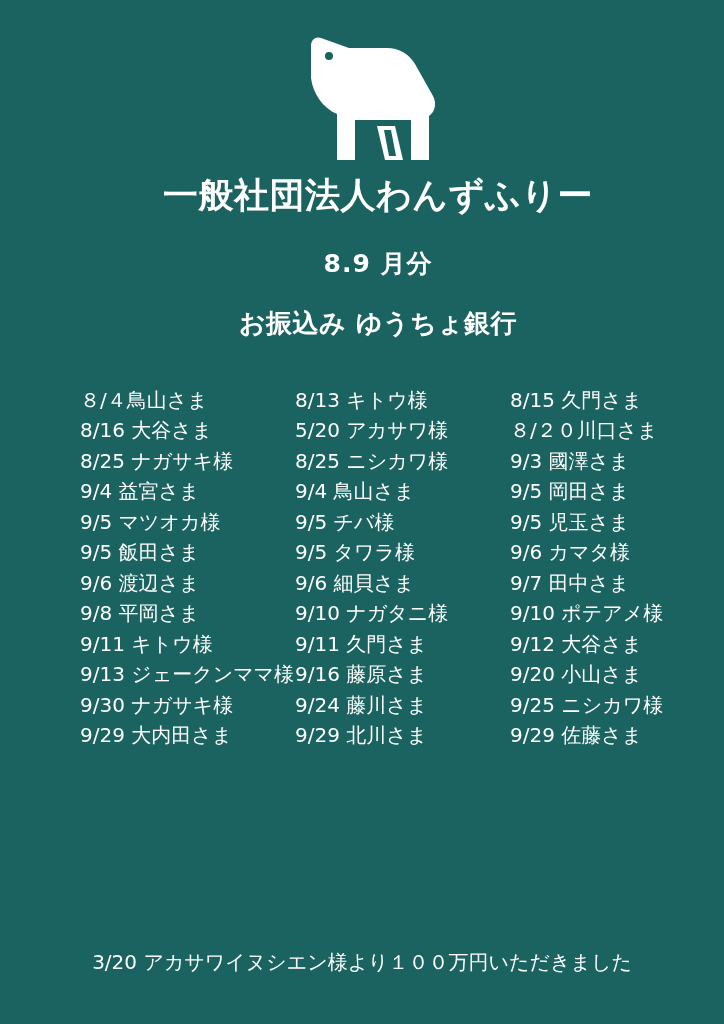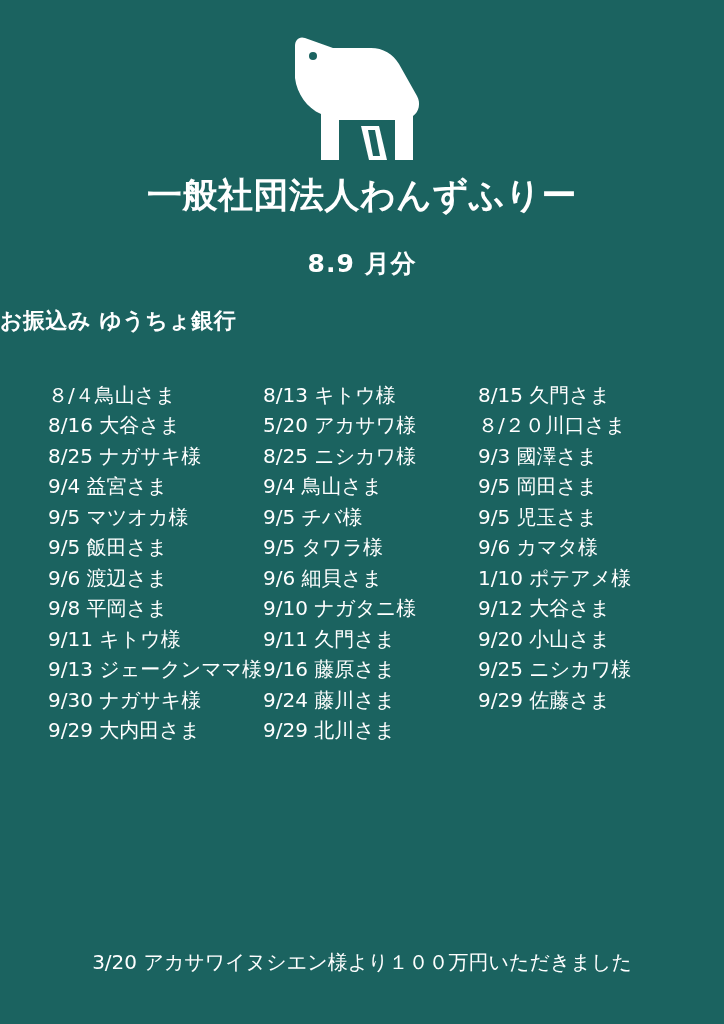--- a/index.html
+++ b/index.html
@@ -13,20 +13,21 @@
     font-family: "DejaVu Sans", "Liberation Sans", sans-serif;
     color: #ffffff;
     overflow: hidden;
     position: relative;
   }
   .page {
     width: 724px;
     height: 1024px;
     position: relative;
     box-sizing: border-box;
+    padding-left: 32px;
   }
   .logo-wrap {
     width: 100%;
     display: flex;
     justify-content: center;
     padding-top: 34px;
   }
   .logo-wrap svg {
     display: block;
   }
@@ -39,22 +40,22 @@
     line-height: 1.1;
   }
   .month-title {
     text-align: center;
     font-size: 25px;
     font-weight: bold;
     margin-top: 32px;
     letter-spacing: 1px;
   }
   .bank-line {
-    text-align: left;
-    font-size: 22px;
+    text-align: center;
+    font-size: 26px;
     font-weight: bold;
     margin-top: 26px;
     letter-spacing: 0.5px;
   }
   .entries {
     margin-top: 44px;
     padding-left: 48px;
     padding-right: 40px;
     display: grid;
     grid-template-columns: 215px 215px 1fr;
@@ -126,21 +127,22 @@
       <div class="entry">9/24 藤川さま</div>
       <div class="entry">9/29 北川さま</div>
     </div>
     <div class="col-3">
       <div class="entry">8/15 久門さま</div>
       <div class="entry">８/２０川口さま</div>
       <div class="entry">9/3 國澤さま</div>
       <div class="entry">9/5 岡田さま</div>
       <div class="entry">9/5 児玉さま</div>
       <div class="entry">9/6 カマタ様</div>
-      <div class="entry">1/10 ポテアメ様</div>
+      <div class="entry">9/7 田中さま</div>
+      <div class="entry">9/10 ポテアメ様</div>
       <div class="entry">9/12 大谷さま</div>
       <div class="entry">9/20 小山さま</div>
       <div class="entry">9/25 ニシカワ様</div>
       <div class="entry">9/29 佐藤さま</div>
     </div>
   </div>
 
   <div class="footer-note">3/20 アカサワイヌシエン様より１００万円いただきました</div>
 
 </div>

